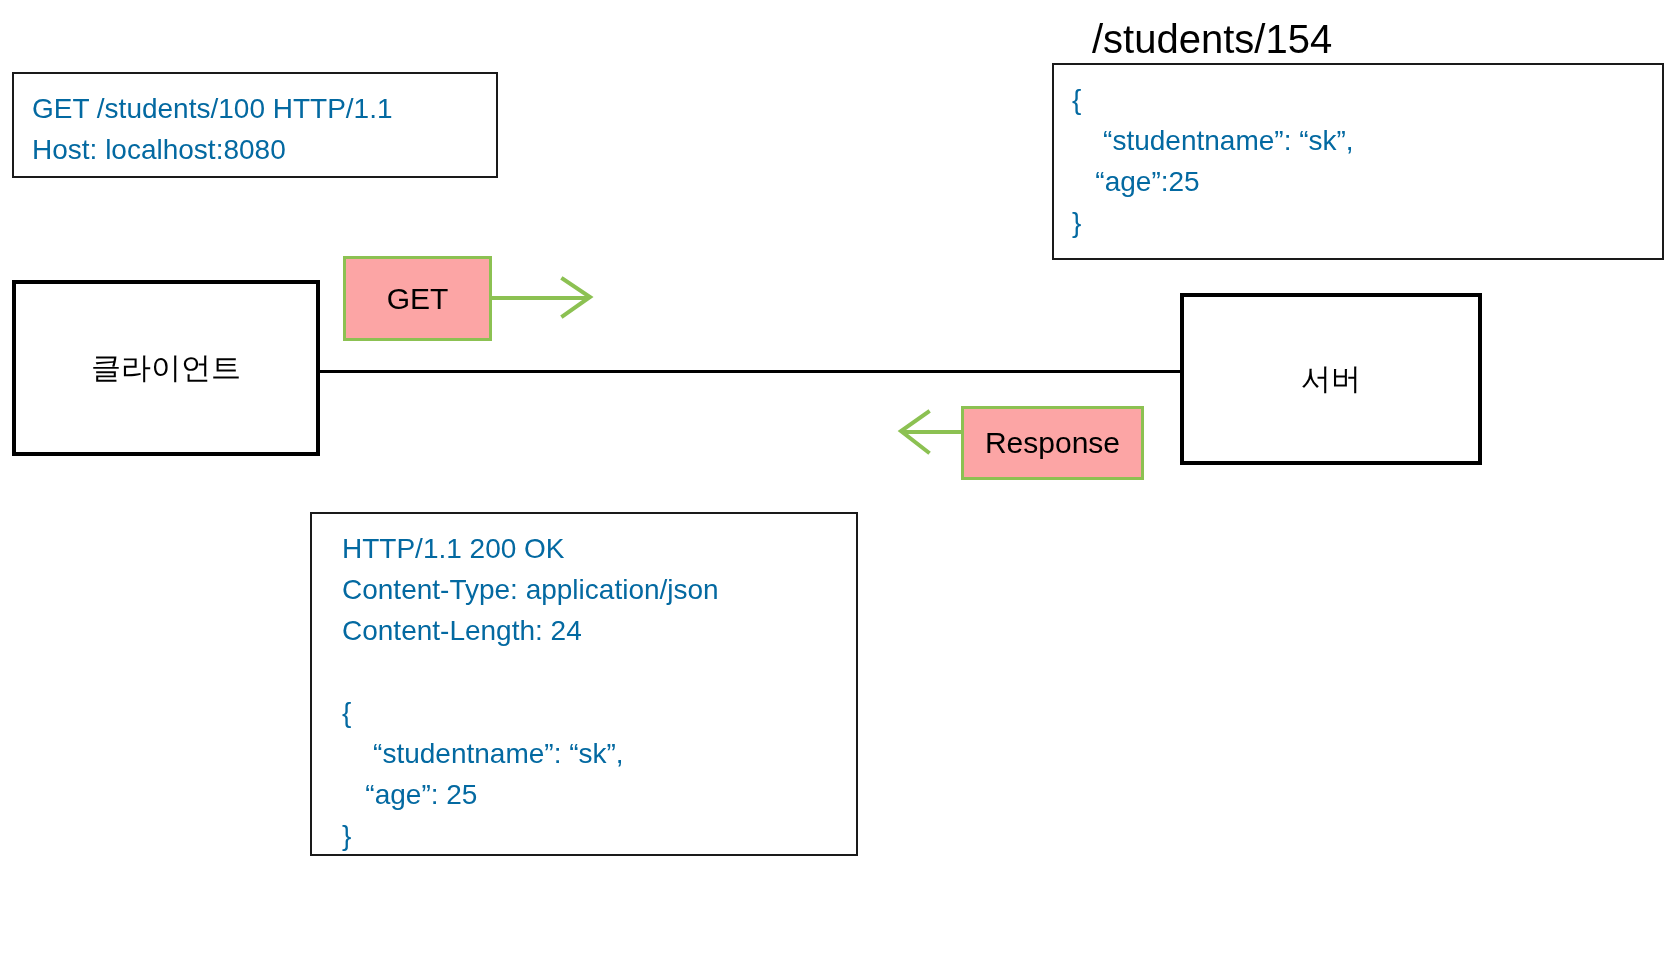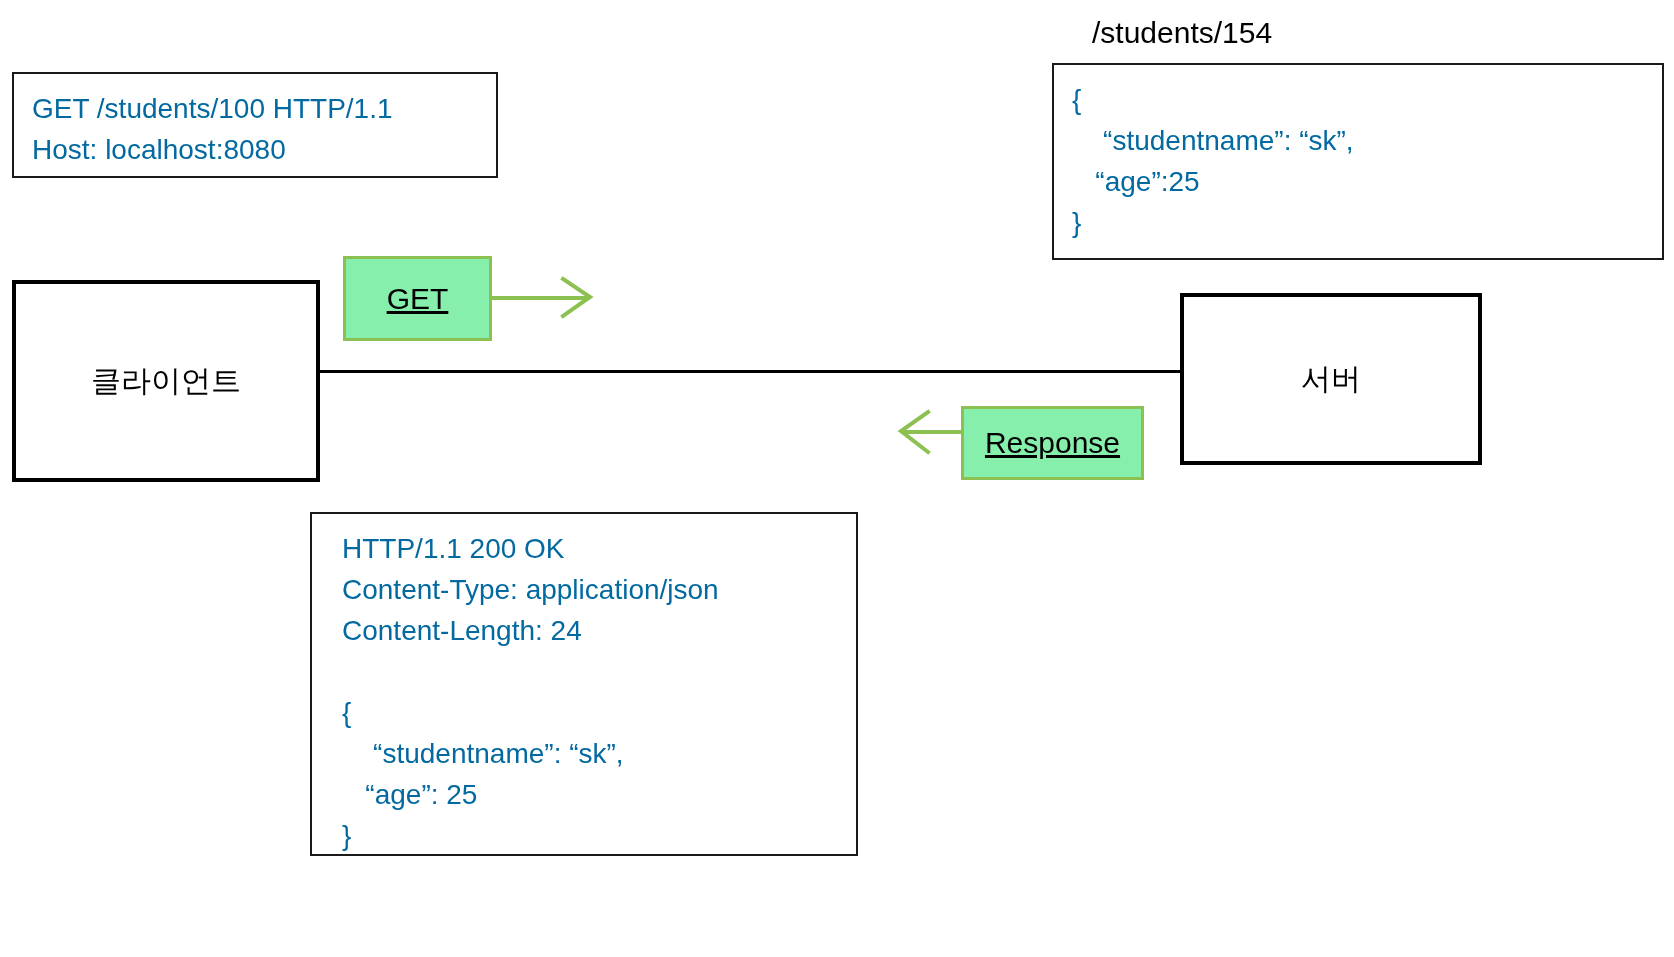--- a/index.html
+++ b/index.html
@@ -16,21 +16,21 @@
     width: 1674px;
     height: 957px;
     background: #ffffff;
     overflow: hidden;
   }
 
   .abs { position: absolute; }
 
   
   .plain-label {
-    font-size: 30px;
+    font-size: 40px;
     line-height: 1.25;
     color: #000;
     white-space: pre;
   }
 
   
   .note-box {
     border: 2px solid #1a1a1a;
     background: #ffffff;
     box-sizing: border-box;
@@ -58,26 +58,25 @@
   .node-box .node-label {
     font-size: 30px;
     line-height: 1.2;
     color: #000;
     white-space: pre;
   }
 
   
   .chip {
     border: 3px solid #8CC152;
-    background: #86efac;
+    background: #fca5a5;
     box-sizing: border-box;
     display: flex;
     align-items: center;
     justify-content: center;
-    text-decoration: underline;
   }
   .chip .chip-label {
     font-size: 30px;
     line-height: 1.2;
     color: #000;
     white-space: pre;
   }
 
   
   .wire {
@@ -107,21 +106,21 @@
 
   <div class="abs note-box" style="left:1052px; top:63px; width:612px; height:197px;">
     <div class="line">{</div>
     <div class="line">    “studentname”: “sk”,</div>
     <div class="line">   “age”:25</div>
     <div class="line">}</div>
   </div>
 
   <div class="abs wire" style="left:318px; top:370px; width:866px; height:3px;"></div>
 
-  <div class="abs node-box" style="left:12px; top:280px; width:308px; height:202px;">
+  <div class="abs node-box" style="left:12px; top:280px; width:308px; height:176px;">
     <span class="node-label">클라이언트</span>
   </div>
 
   <div class="abs node-box" style="left:1180px; top:280px; width:302px; height:172px;margin-top:13px;">
     <span class="node-label">서버</span>
   </div>
 
   <div class="abs chip" style="left:343px; top:256px; width:149px; height:85px;">
     <span class="chip-label">GET</span>
   </div>

